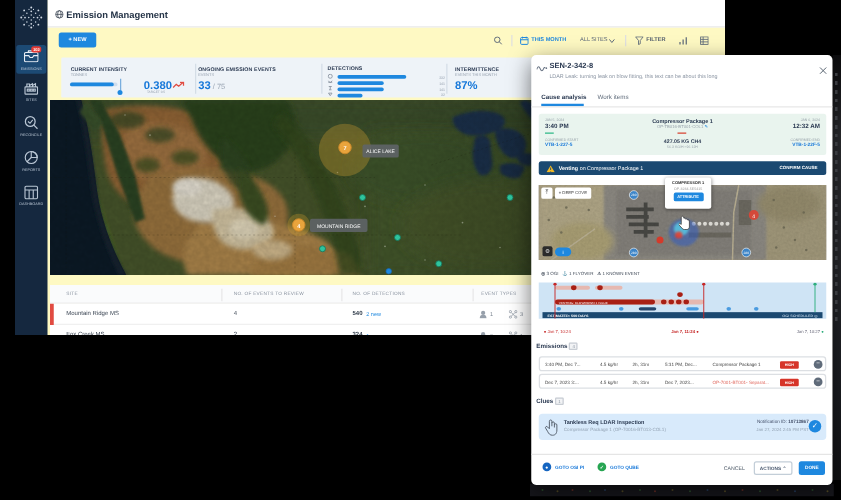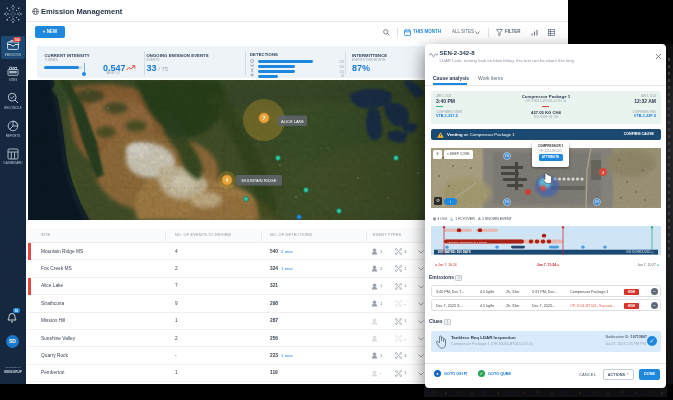--- a/index.html
+++ b/index.html
@@ -1,17 +1,17 @@
 <!DOCTYPE html>
 <html><head><meta charset="utf-8">
 <style>
 *{margin:0;padding:0;box-sizing:border-box}
 html,body{width:673px;height:400px;background:#000;font-family:"Liberation Sans",sans-serif;overflow:hidden;position:relative}
 .abs{position:absolute}
-#app{position:absolute;left:0;top:0;width:568px;height:384px;background:#ffffff;overflow:hidden}
+#app{position:absolute;left:12px;top:0;width:568px;height:268px;background:#fef9c3;overflow:hidden}
 
 #sb{position:absolute;left:0;top:0;width:26px;height:384px;background:#15283f}
 #sb .tile{position:absolute;left:1px;top:36px;width:24px;height:23px;background:#1c4a74;border-radius:2px}
 #sb .lbl{position:absolute;width:26px;text-align:center;font-size:3px;color:#b9c6d4;letter-spacing:0;left:0}
 #sb .badge{position:absolute;background:#e33a35;color:#fff;font-size:3.2px;font-weight:bold;border-radius:2px;padding:0.5px 1.5px}
 .icon{position:absolute}
 
 #hdr{position:absolute;left:26px;top:0;width:542px;height:22px;background:#fff;border-bottom:1px solid #e9e9e9}
 #hdr .t{position:absolute;left:15px;top:7px;font-size:7.5px;font-weight:bold;color:#253447}
 
@@ -176,21 +176,21 @@
  <div id="stats">
   <div class="div" style="left:106.6px"></div>
   <div class="div" style="left:208px"></div>
   <div class="div" style="left:308px"></div>
   <div class="st-t" style="left:7.5px;top:7px">CURRENT INTENSITY</div>
   <div class="st-s" style="left:7.5px;top:11.8px">TONNES</div>
   <div class="abs" style="left:6.7px;top:19.6px;width:38px;height:3.9px;background:#cfdded;border-radius:2px"></div>
   <div class="abs" style="left:6.7px;top:19.6px;width:35.3px;height:3.9px;background:#1e88df;border-radius:2px"></div>
   <div class="abs" style="left:47px;top:16.8px;width:1px;height:9px;background:#7aaede"></div>
   <div class="abs" style="left:45.4px;top:25.8px;width:4px;height:4px;border-radius:50%;background:#1e88df"></div>
-  <div class="bigblue" style="left:66px;top:16.5px;font-size:9px">0.547</div>
+  <div class="bigblue" style="left:66px;top:16.5px;font-size:9px">0.380</div>
   <div class="st-s" style="left:68.5px;top:26px;font-size:2.6px">TARGET 0.5</div>
   <svg class="icon" style="left:88.5px;top:19px" width="10" height="6" viewBox="0 0 10 6">
         <path d="M0.5 5 L3 2.5 L5 4 L8.5 0.8 M6 0.8 H8.8 V3.5" fill="none" stroke="#e14b41" stroke-width="1"></path>
       </svg>
   <div class="st-t" style="left:109.5px;top:7px">ONGOING EMISSION EVENTS</div>
   <div class="st-s" style="left:109.5px;top:11.8px">EVENTS</div>
   <div class="bigblue" style="left:109.5px;top:16.5px;font-size:9px">33<span style="color:#9aa5b3;font-weight:normal;font-size:6px"> / 75</span></div>
   <div class="st-t" style="left:213px;top:6px">DETECTIONS</div>
   <svg class="icon" style="left:212.5px;top:13px" width="5" height="18" viewBox="0 0 5 18">
         <g fill="none" stroke="#8a93a0" stroke-width="0.7">

